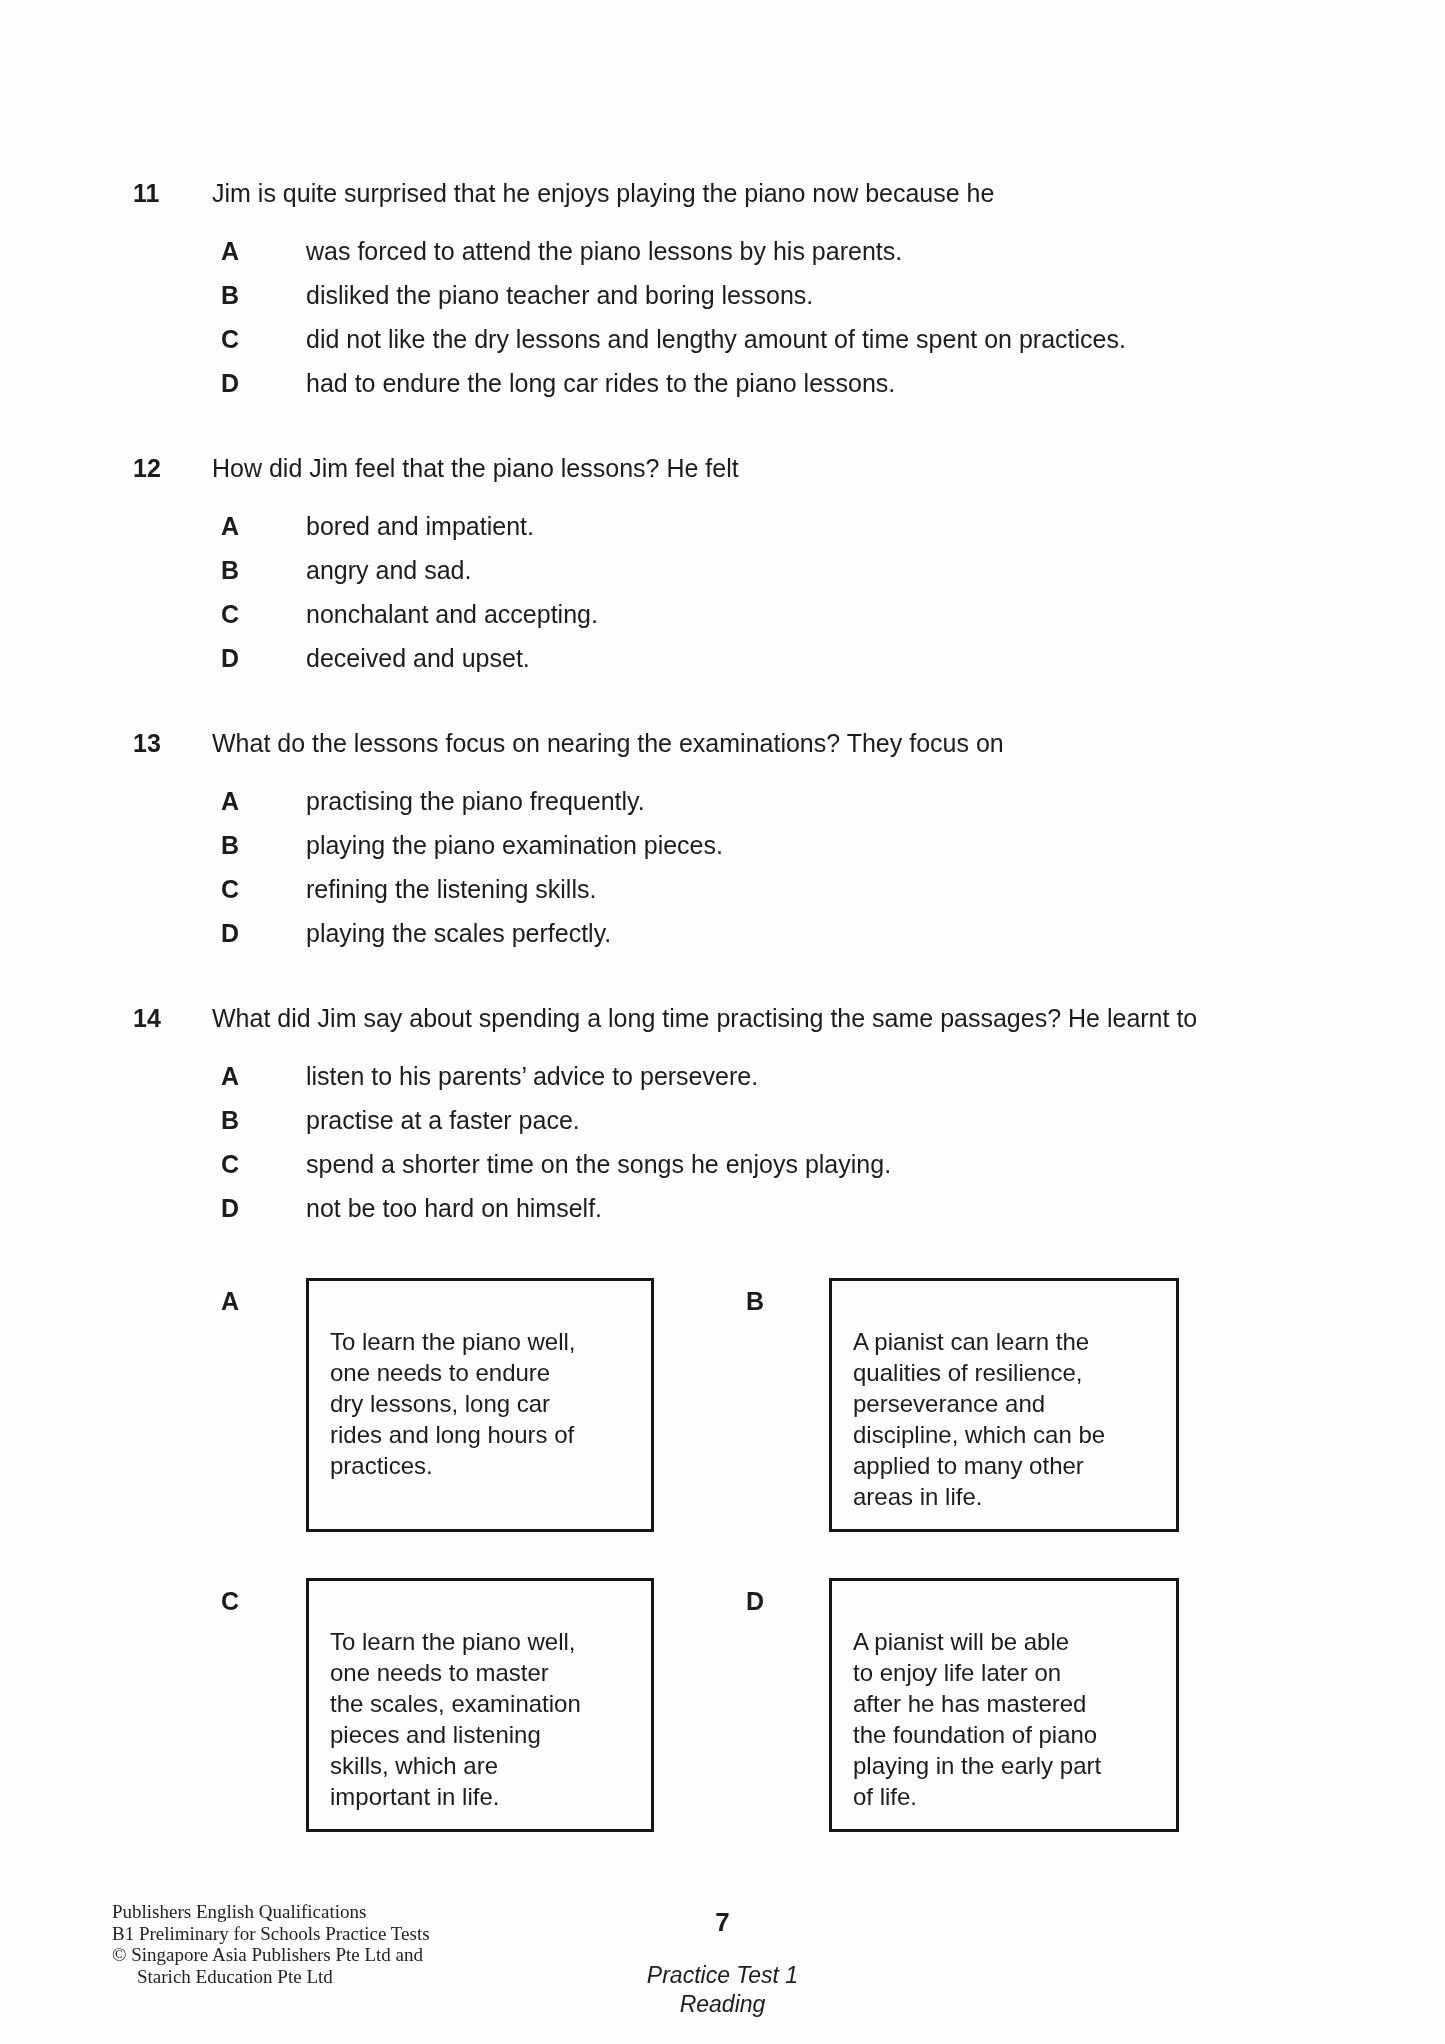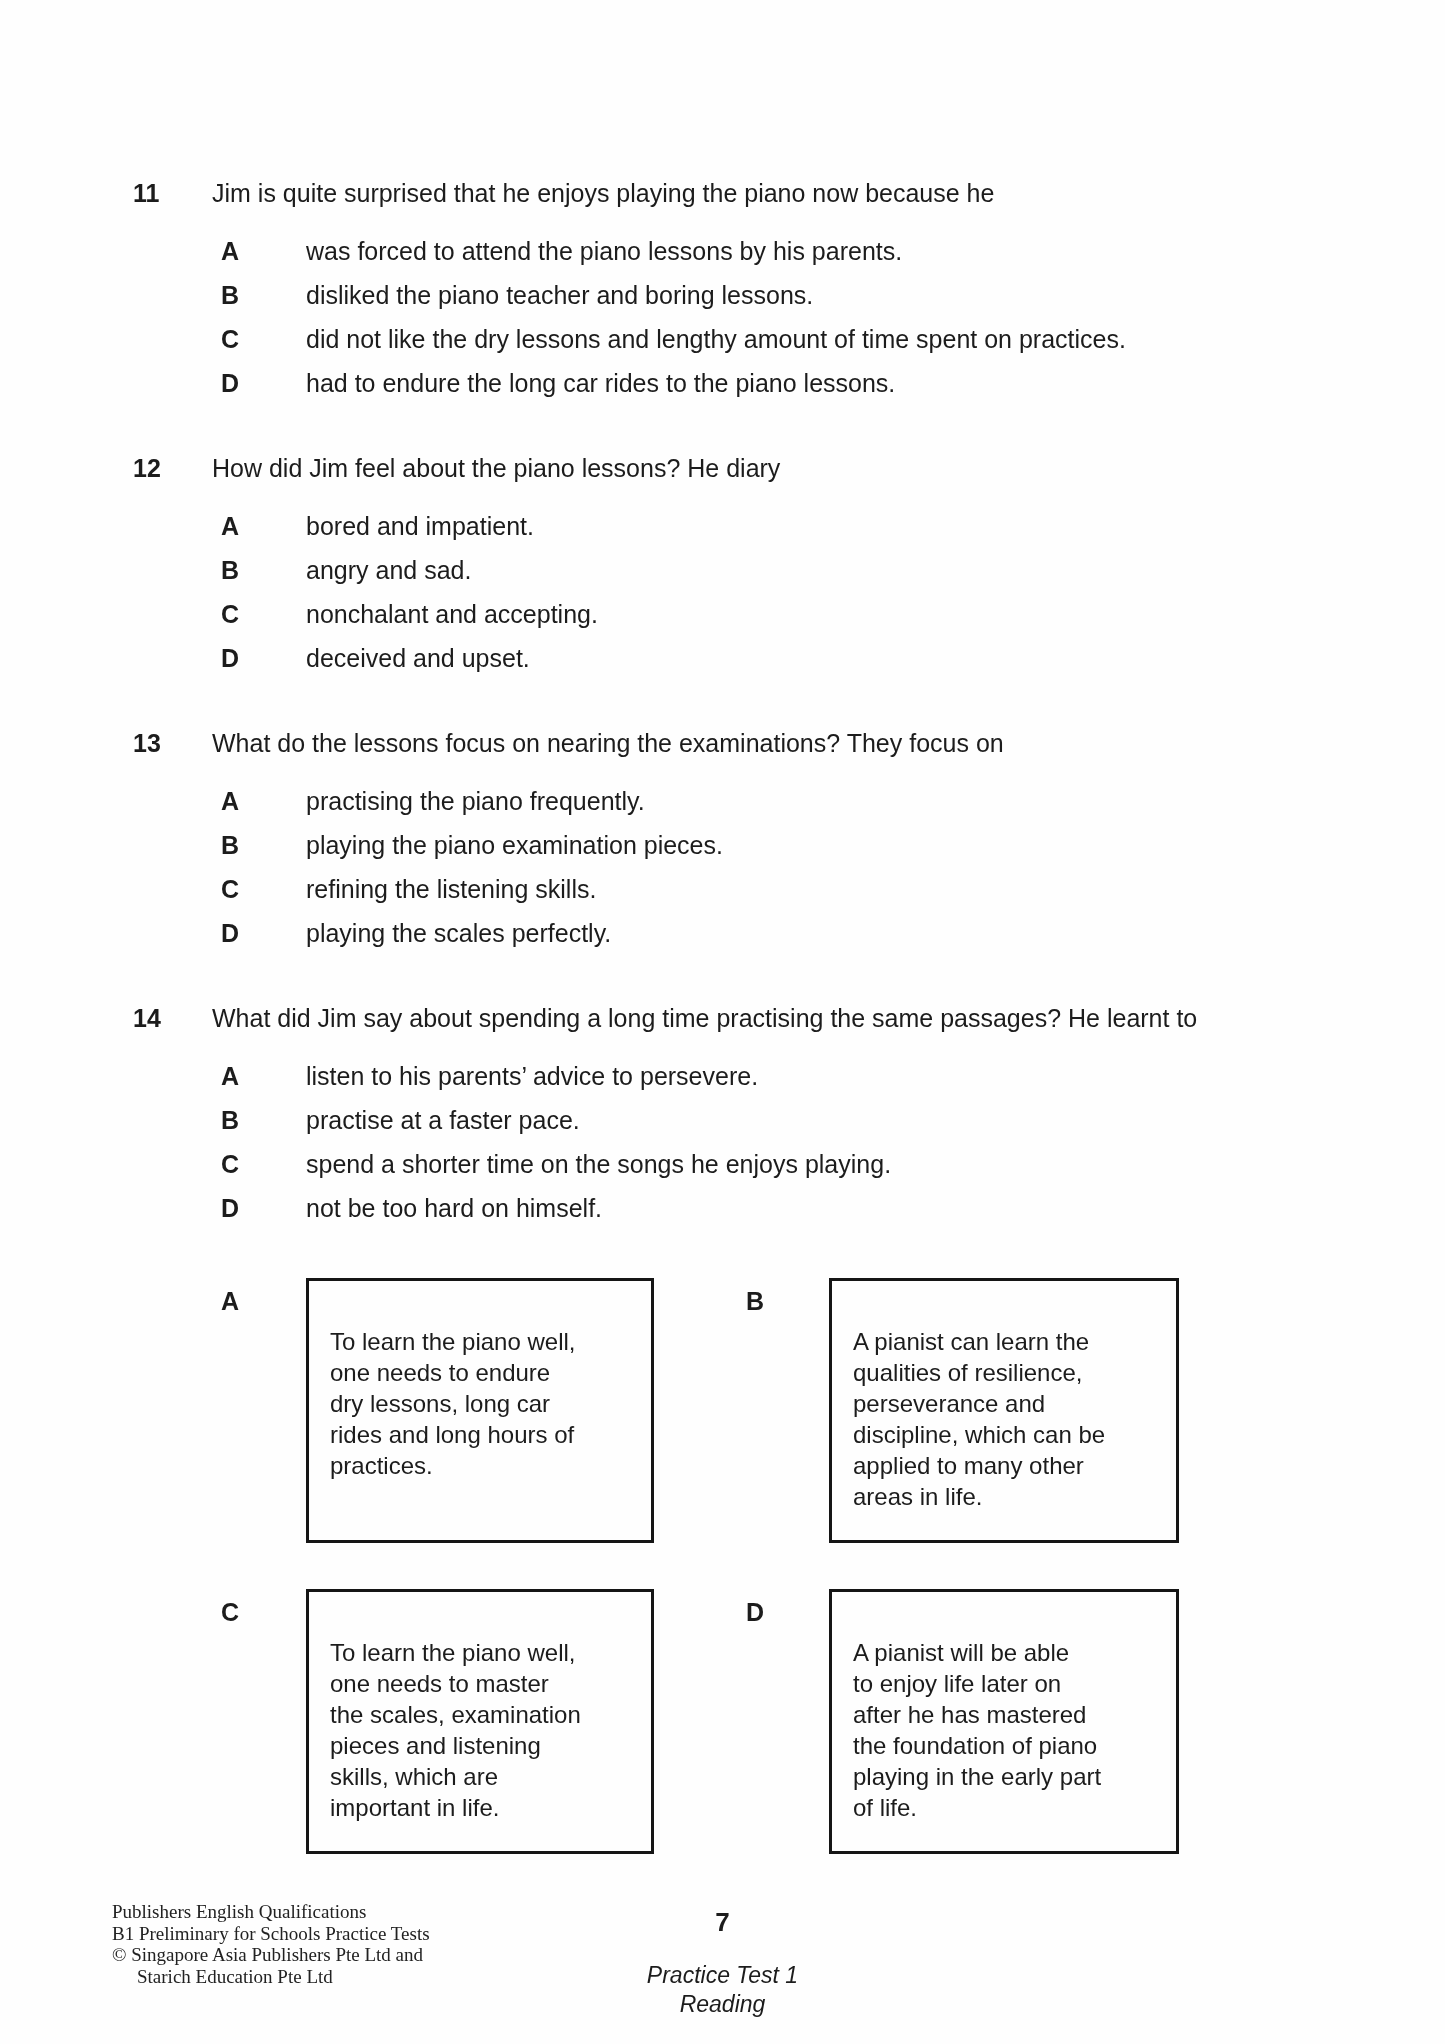--- a/index.html
+++ b/index.html
@@ -37,21 +37,21 @@
   .box-row.row-2 { margin-top: 46px; }
   .box-cell { display: flex; }
   .box-cell.cell-left { width: 525px; flex-shrink: 0; }
   .boxed-letter { width: 85px; flex-shrink: 0; font-weight: bold; padding-top: 8px; }
   .cell-right .boxed-letter { width: 83px; }
   .answer-box {
     box-sizing: border-box;
     width: 348px;
     min-height: 216px;
     border: 3px solid #151515;
-    padding: 14px 18px 28px 21px;
+    padding: 14px 18px 17px 21px;
     font-size: 24px;
     line-height: 31px;
     white-space: pre-line;
     background: #fefefe;
   }
   .cell-right .answer-box { width: 350px; }
   .row-2 .answer-box { min-height: 219px; }
 
   
   .footer-left {
@@ -99,21 +99,21 @@
         <div class="option">
           <span class="opt-letter">D</span>
           <span class="opt-text">had to endure the long car rides to the piano lessons.</span>
         </div>
       </div>
     </section>
 
     <section class="question">
       <div class="q-head">
         <span class="q-num">12</span>
-        <span class="q-text">How did Jim feel about the piano lessons? He diary</span>
+        <span class="q-text">How did Jim feel that the piano lessons? He felt</span>
       </div>
       <div class="options">
         <div class="option">
           <span class="opt-letter">A</span>
           <span class="opt-text">bored and impatient.</span>
         </div>
         <div class="option">
           <span class="opt-letter">B</span>
           <span class="opt-text">angry and sad.</span>
         </div>

